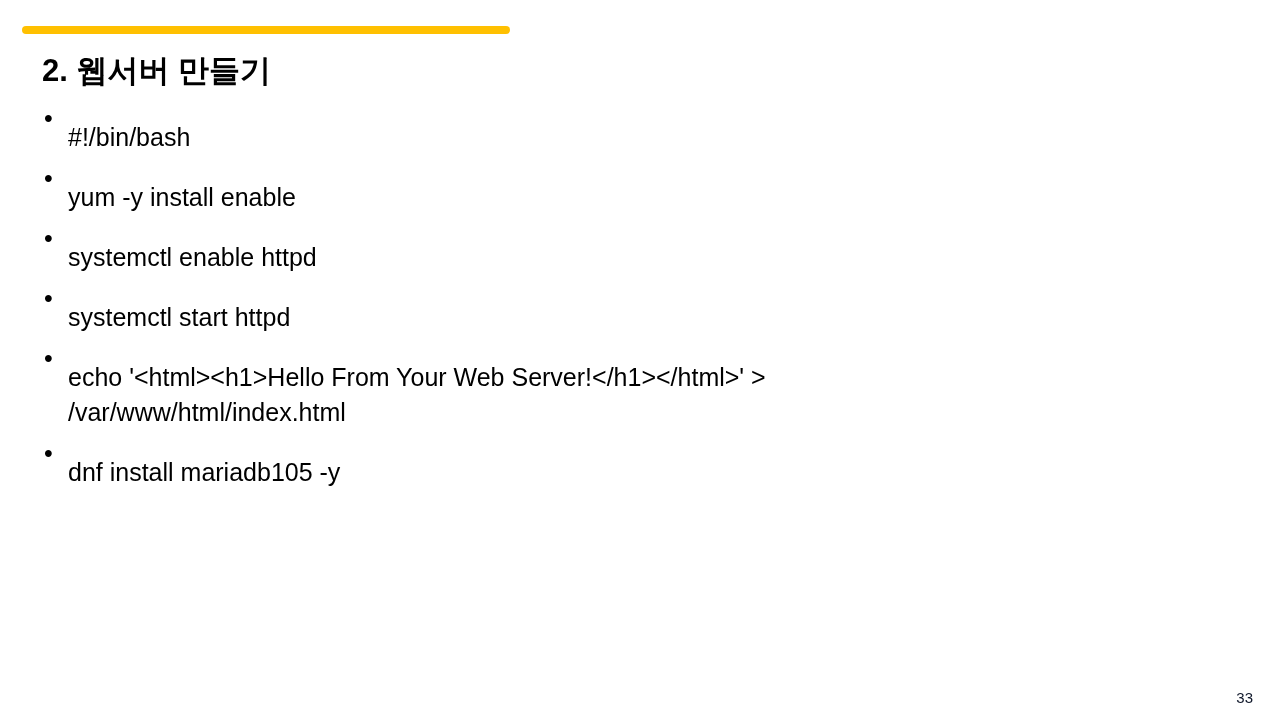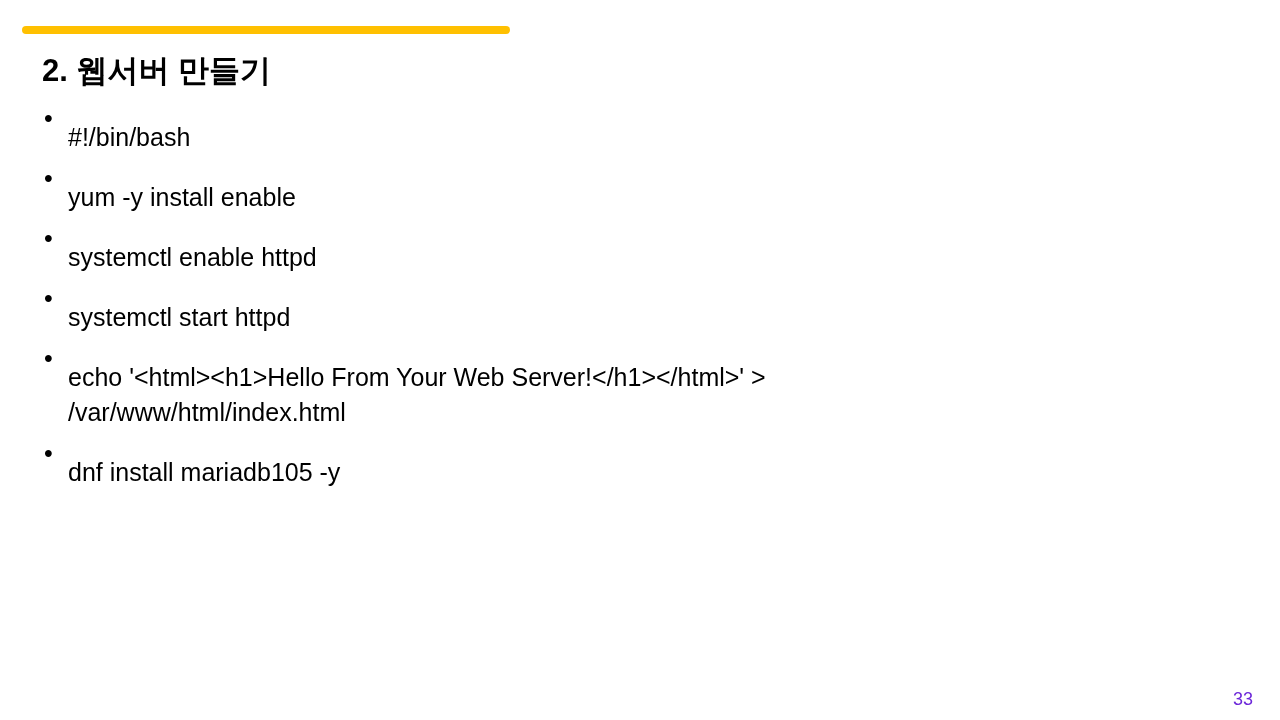--- a/index.html
+++ b/index.html
@@ -65,22 +65,22 @@
   .bullet-text {
     flex: 1 1 auto;
     min-width: 0;
     word-wrap: break-word;
     margin-top: 19px;
   }
   .page-number {
     position: absolute;
     top: 689px;
     right: 27px;
-    font-size: 18px;
-    color: #6d28d9;
+    font-size: 15px;
+    color: #0f172a;
   }
 </style>
 </head>
 <body>
 
 <div class="slide">
 
   <div class="accent-bar" style="background: rgb(255, 192, 0);"></div>
 
   <h1 class="title">2. 웹서버 만들기</h1>

